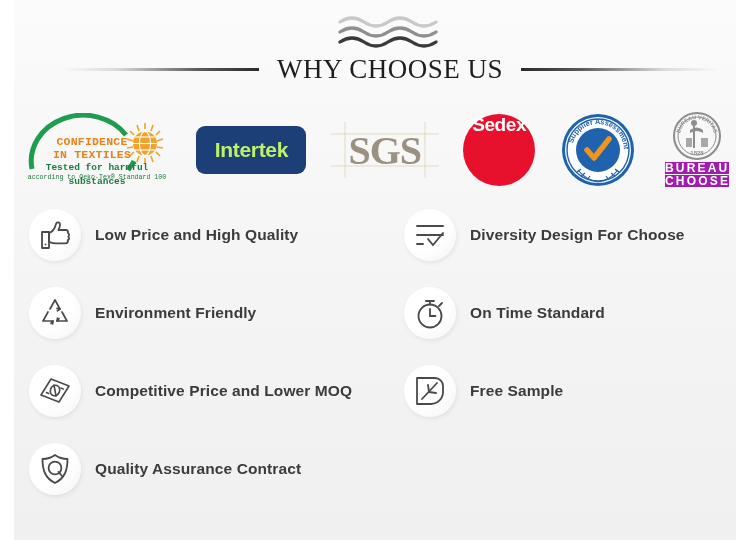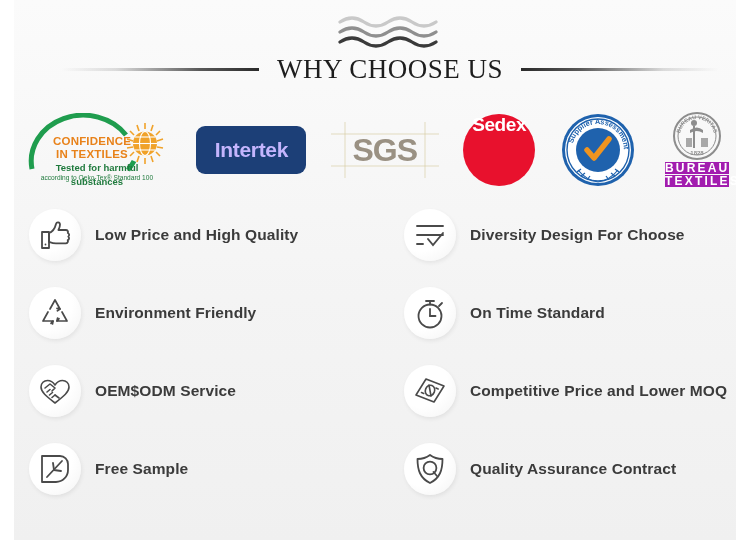--- a/index.html
+++ b/index.html
@@ -92,20 +92,21 @@
     align-items: center;
     justify-content: center;
     height: 80px;
   }
 
   
   .oeko {
     width: 150px;
     height: 74px;
     position: relative;
+    font-family: Liberation Mono, monospace;
   }
   .oeko .ot-line1 {
     position: absolute;
     left: 20px; top: 22px;
     width: 100px;
     text-align: center;
     font-size: 11.5px;
     font-weight: bold;
     color: #e8821a;
     letter-spacing: 0.2px;
@@ -135,41 +136,41 @@
   .intertek {
     width: 110px;
     height: 48px;
     background: #1c3f77;
     border-radius: 9px;
     display: flex;
     align-items: center;
     justify-content: center;
   }
   .intertek span {
-    color: #c4b5fd;
+    color: #bef264;
     font-size: 21px;
     font-weight: bold;
     letter-spacing: -0.3px;
   }
 
   
   .sgs {
     width: 108px;
     height: 56px;
     position: relative;
     display: flex;
     align-items: center;
     justify-content: center;
   }
   .sgs span {
-    font-size: 32px;
+    font-size: 40px;
     font-weight: bold;
     color: #9a9183;
     letter-spacing: -1px;
-    font-family: Liberation Sans, sans-serif;
+    font-family: Liberation Serif, serif;
   }
 
   
   .sedex {
     width: 72px;
     height: 72px;
     border-radius: 50%;
     background: #e8112d;
     display: flex;
     justify-content: center;
@@ -372,21 +373,21 @@
           <g fill="#8d8d8d">
             <rect x="33" y="14" width="2" height="22"></rect>
             <path d="M30 18 q7 -5 13 0 l0 3 q-6 -4 -13 0 z"></path>
             <circle cx="34" cy="11" r="3"></circle>
             <path d="M26 26 h6 v9 h-6 z" opacity="0.75"></path>
             <path d="M41 26 h7 v9 h-7 z" opacity="0.75"></path>
           </g>
           <text x="37" y="43" font-size="6" font-weight="bold" fill="#8d8d8d" text-anchor="middle" font-family="Liberation Sans, sans-serif">1828</text>
         </svg>
         <div class="bv-band bv-band1">BUREAU</div>
-        <div class="bv-band bv-band2">TEXTILES</div>
+        <div class="bv-band bv-band2">CHOOSE</div>
       </div>
     </div>
   </div>
 
   <div class="features">
 
     <div class="feature">
       <div class="f-badge">
         <svg class="ico" width="34" height="34" viewBox="0 0 34 34">
           <g fill="none" stroke="#4a4a4a" stroke-width="1.8" stroke-linejoin="round" stroke-linecap="round">
@@ -438,33 +439,20 @@
             <line x1="17" y1="20" x2="22.5" y2="20"></line>
             <line x1="13" y1="5" x2="21" y2="5"></line>
             <line x1="17" y1="5" x2="17" y2="8.5"></line>
             <line x1="26" y1="10" x2="29" y2="7"></line>
           </g>
         </svg>
       </div>
       <div class="f-label">On Time Standard</div>
     </div>
 
-    <div class="feature">
-      <div class="f-badge">
-        <svg class="ico" width="34" height="34" viewBox="0 0 34 34">
-          <g fill="none" stroke="#4a4a4a" stroke-width="1.6" stroke-linecap="round" stroke-linejoin="round">
-            <path d="M17 29 C8 22 3 18 3 13 C3 9 6 6.5 9.5 6.5 C12 6.5 15 8 17 11 C19 8 22 6.5 24.5 6.5 C28 6.5 31 9 31 13 C31 18 26 22 17 29 Z"></path>
-            <path d="M7 14 l5 -4 l5 4 l-3 3"></path>
-            <path d="M9 18 l3 -2.5 M11.5 21 l3 -2.5 M14 23.5 l3 -2.5"></path>
-            <path d="M17 21 l4 3"></path>
-          </g>
-        </svg>
-      </div>
-      <div class="f-label">OEM$ODM Service</div>
-    </div>
 
     <div class="feature">
       <div class="f-badge">
         <svg class="ico" width="34" height="34" viewBox="0 0 34 34">
           <g fill="none" stroke="#4a4a4a" stroke-width="1.6" stroke-linejoin="round" stroke-linecap="round">
             <path d="M3 21 L13 5 L31 12 L21 28 Z"></path>
             <ellipse cx="17" cy="16.5" rx="4.6" ry="5.4" transform="rotate(21 17 16.5)"></ellipse>
             <path d="M16 11 l2 11"></path>
             <path d="M8.5 18.5 l2.2 0.9 M23 14 l2.2 0.9"></path>
           </g>

